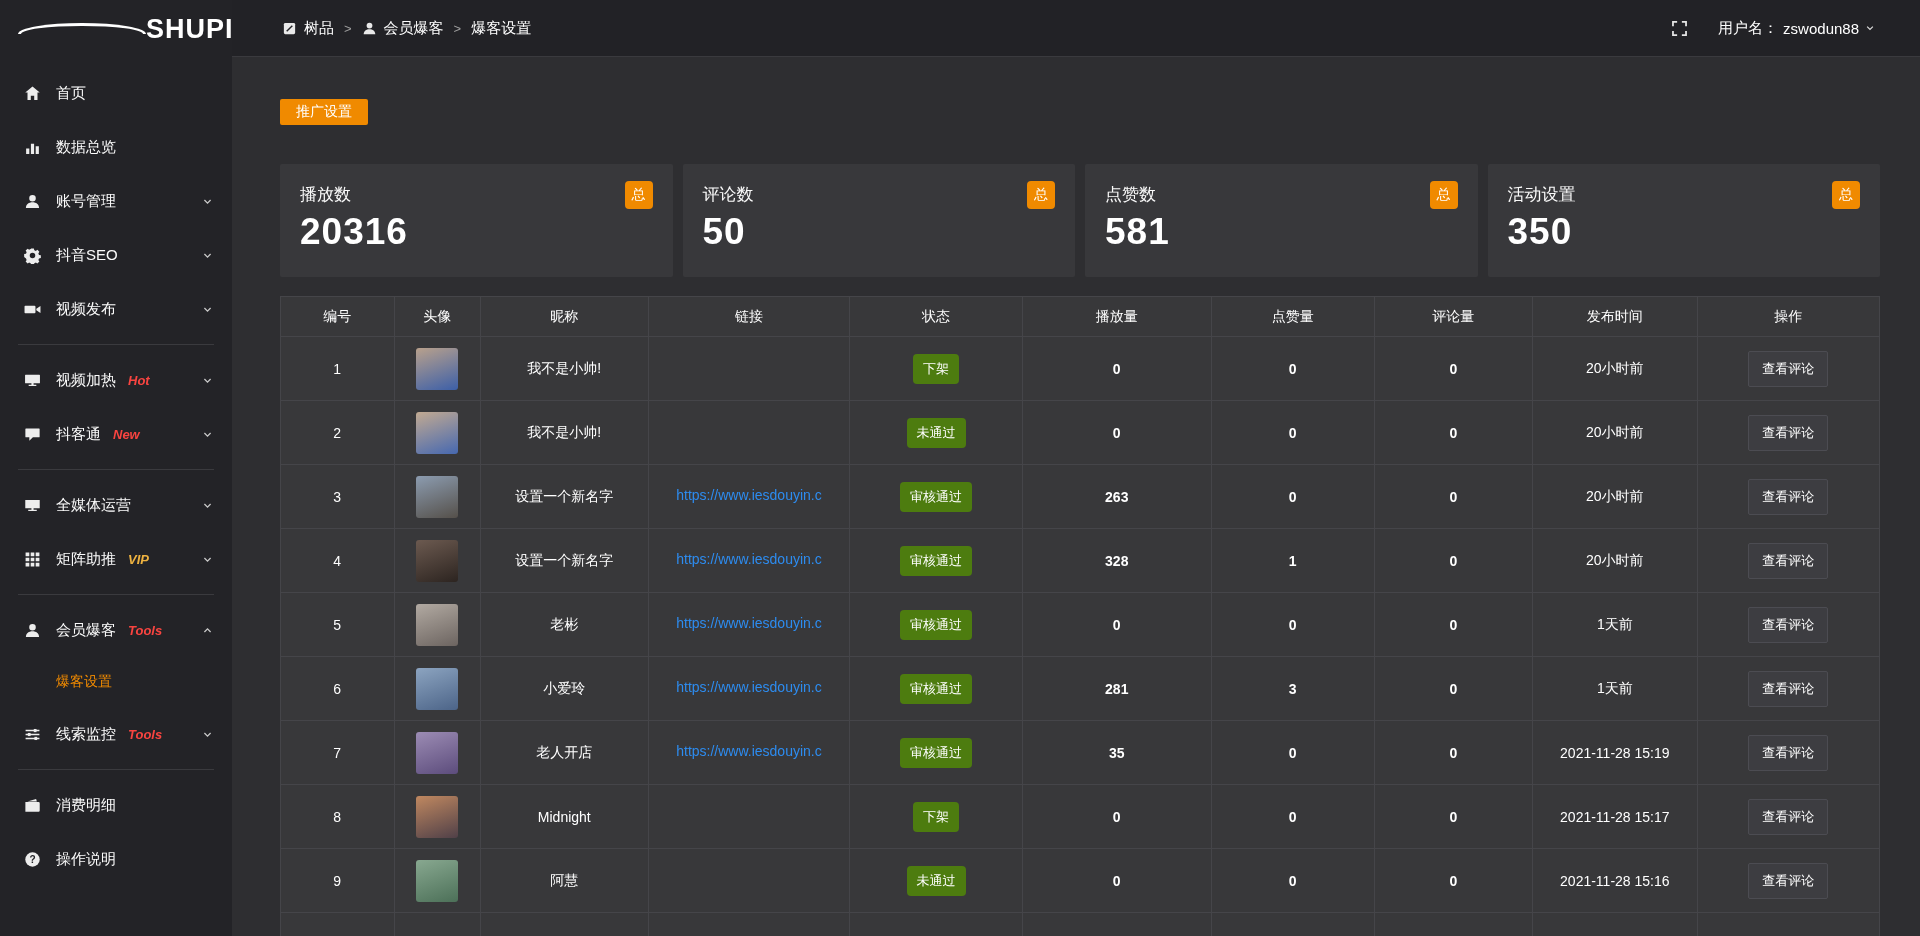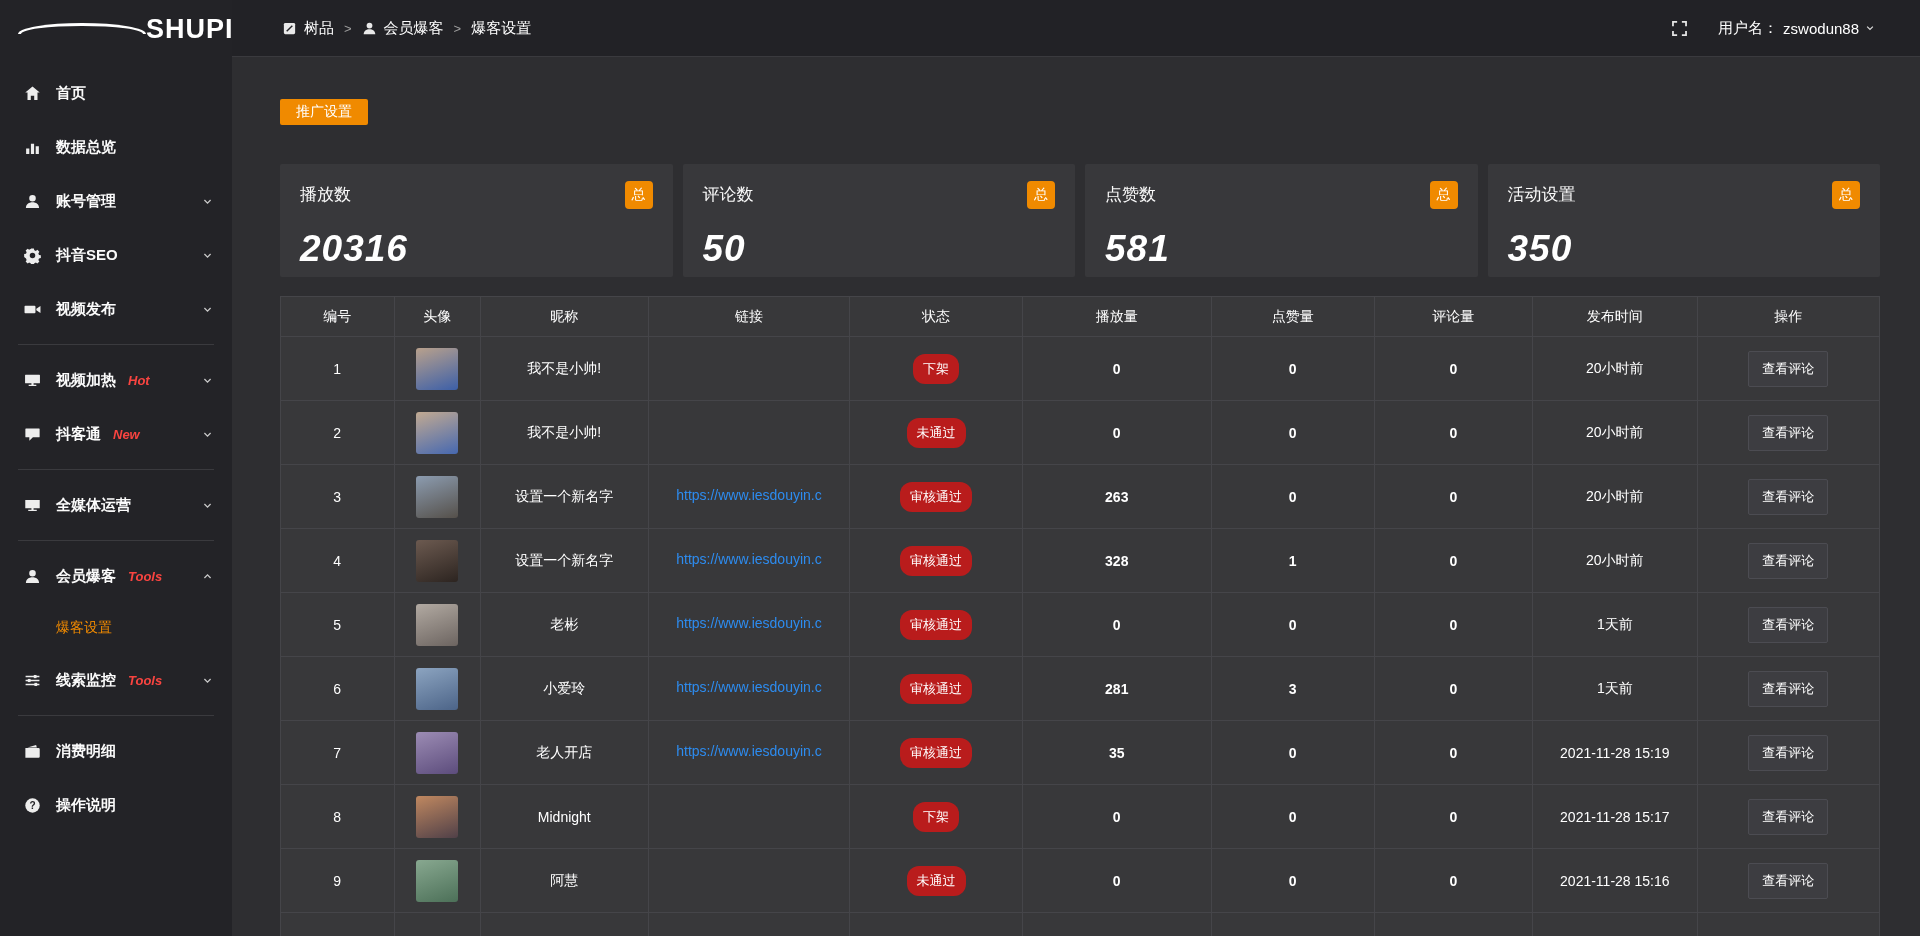--- a/index.html
+++ b/index.html
@@ -14,21 +14,21 @@
   .logo { height:58px; display:flex; align-items:center; padding-left:18px; }
   .logo-en { display:flex; flex-direction:row; align-items:center; }
   .logo-arc { width:128px; height:11px; border:3px solid #fff; border-bottom:none;
               border-radius:64px 64px 0 0 / 11px 11px 0 0; margin-bottom:1px; }
   .logo-text { font-size:27px; font-weight:bold; letter-spacing:1px; line-height:24px; color:#fff; }
   .logo-cn { font-size:27px; font-weight:bold; margin-left:8px; color:#fff; }
   .nav { padding-top:8px; }
   .nav-item { height:54px; display:flex; align-items:center; padding:0 18px 0 24px; cursor:pointer; }
   .nav-item .nicon { width:18px; height:18px; margin-right:14px; color:#ededed; flex:none; display:flex; align-items:center; }
   .nav-item .nicon svg { width:17px; height:17px; }
-  .nav-label { font-size:15px; color:#fbfbfb;font-weight:bold; }
+  .nav-label { font-size:15px; color:#fbfbfb; }
   .nav-tag { font-style:italic; font-weight:bold; font-size:13px; margin-left:12px; }
   .nav-spacer { flex:1; }
   .chev { width:13px; height:13px; color:#c9c9c9; }
   .chev svg { width:13px; height:13px; }
   .nav-divider { border-top:1px solid #3a3a3e; margin:8px 18px; }
   .sub-item { height:50px; display:flex; align-items:center; padding-left:56px; font-size:14px; color:#f1f1f1; cursor:pointer; }
   .sub-item.active { color:#f08a00; }
   
   .main { flex:1; display:flex; flex-direction:column; height:936px; }
   .topbar { height:57px; background:#222226; border-bottom:1px solid #3a3a3e;
@@ -43,36 +43,36 @@
   .fs-icon svg { width:19px; height:19px; }
   .user-box { display:flex; align-items:center; gap:5px; font-size:15px; color:#fff; cursor:pointer; }
   .user-caret svg { width:12px; height:12px; color:#ddd; }
   
   .content { flex:1; padding:42px 40px 0 48px; overflow:hidden; }
   .promo-btn { display:inline-block; background:#f08a00; color:#fff; border:none; border-radius:2px;
                font-size:14px; padding:4px 16px; cursor:pointer; font-family:inherit; }
   .cards { display:flex; gap:10px; margin-top:39px; }
   .card { flex:1; background:#38383b; height:113px; padding:19px 20px; position:relative; border-radius:2px; }
   .card-label { font-size:17px; color:#fafafa; }
-  .card-value { font-size:37px; font-weight:600; color:#fff; margin-top:22px; letter-spacing:1px;font-style:italic; }
+  .card-value { font-size:37px; font-weight:600; color:#fff; margin-top:5px; letter-spacing:1px; }
   .card-badge { position:absolute; top:17px; right:20px; background:#f08a00; color:#fff;
                 font-size:14px; width:28px; height:28px; border-radius:4px;
                 display:flex; align-items:center; justify-content:center; }
   
   .table-wrap { margin-top:19px; }
   table { width:100%; border-collapse:collapse; table-layout:fixed; }
   th,td { background:#38383a; border:1px solid #454549; text-align:center; vertical-align:middle;
           overflow:hidden; white-space:nowrap; }
   th { height:40px; font-weight:normal; font-size:14px; color:#fff; }
   td { height:64px; font-size:14px; color:#fff; }
   td.num { font-weight:600; }
   .avatar { width:42px; height:42px; border-radius:3px; margin:0 auto; }
   .link { color:#2d8cf0; display:inline-block; max-width:96%; overflow:hidden; white-space:nowrap; cursor:pointer; }
-  .status-badge { display:inline-block; background:#b91c1c; color:#fff; font-size:13px;
-                  padding:6px 10px; border-radius:12px; }
+  .status-badge { display:inline-block; background:#4d7c0f; color:#fff; font-size:13px;
+                  padding:6px 10px; border-radius:4px; }
   .row-btn { background:#3d3d41; color:#fff; border:1px solid #4c4c52; border-radius:2px;
              font-size:13px; padding:8px 13px; cursor:pointer; font-family:inherit; }
 </style>
 </head>
 <body>
 
 <aside class="sidebar">
   <div class="logo">
     <div class="logo-en">
       <div class="logo-arc"></div>
@@ -163,20 +163,33 @@
           </svg></span>
       </div>
       <div class="nav-divider"></div>
       <div class="nav-item">
         <span class="nicon">
           <svg viewBox="0 0 16 16">
             <path fill="currentColor" d="M1.2 2.8h13.6v7.7H9v1.6h3v1.1H4v-1.1h3v-1.6H1.2z"></path>
           </svg>
         </span>
         <span class="nav-label">全媒体运营</span>
+        <span class="nav-spacer"></span>
+        <span class="chev"><svg viewBox="0 0 16 16">
+            <path d="M4.2 6.2 8 10l3.8-3.8" fill="none" stroke="currentColor" stroke-width="1.6"></path>
+          </svg></span>
+      </div>
+      <div class="nav-item">
+        <span class="nicon">
+          <svg viewBox="0 0 16 16">
+            <path fill="currentColor" d="M1.5 1.5H5V5H1.5zM6.3 1.5h3.4V5H6.3zM11 1.5h3.5V5H11zM1.5 6.3H5v3.4H1.5zM6.3 6.3h3.4v3.4H6.3zM11 6.3h3.5v3.4H11zM1.5 11H5v3.5H1.5zM6.3 11h3.4v3.5H6.3zM11 11h3.5v3.5H11z"></path>
+          </svg>
+        </span>
+        <span class="nav-label">矩阵助推</span>
+        <em class="nav-tag" style="color: rgb(239, 179, 64);">VIP</em>
         <span class="nav-spacer"></span>
         <span class="chev"><svg viewBox="0 0 16 16">
             <path d="M4.2 6.2 8 10l3.8-3.8" fill="none" stroke="currentColor" stroke-width="1.6"></path>
           </svg></span>
       </div>
       <div class="nav-divider"></div>
       <div class="nav-item">
         <span class="nicon">
           <svg viewBox="0 0 16 16">
             <path fill="currentColor" d="M8 1.8a3.1 3.1 0 1 1 0 6.2 3.1 3.1 0 0 1 0-6.2zM1.8 14.2c0-3.4 2.8-5.4 6.2-5.4s6.2 2 6.2 5.4z"></path>

